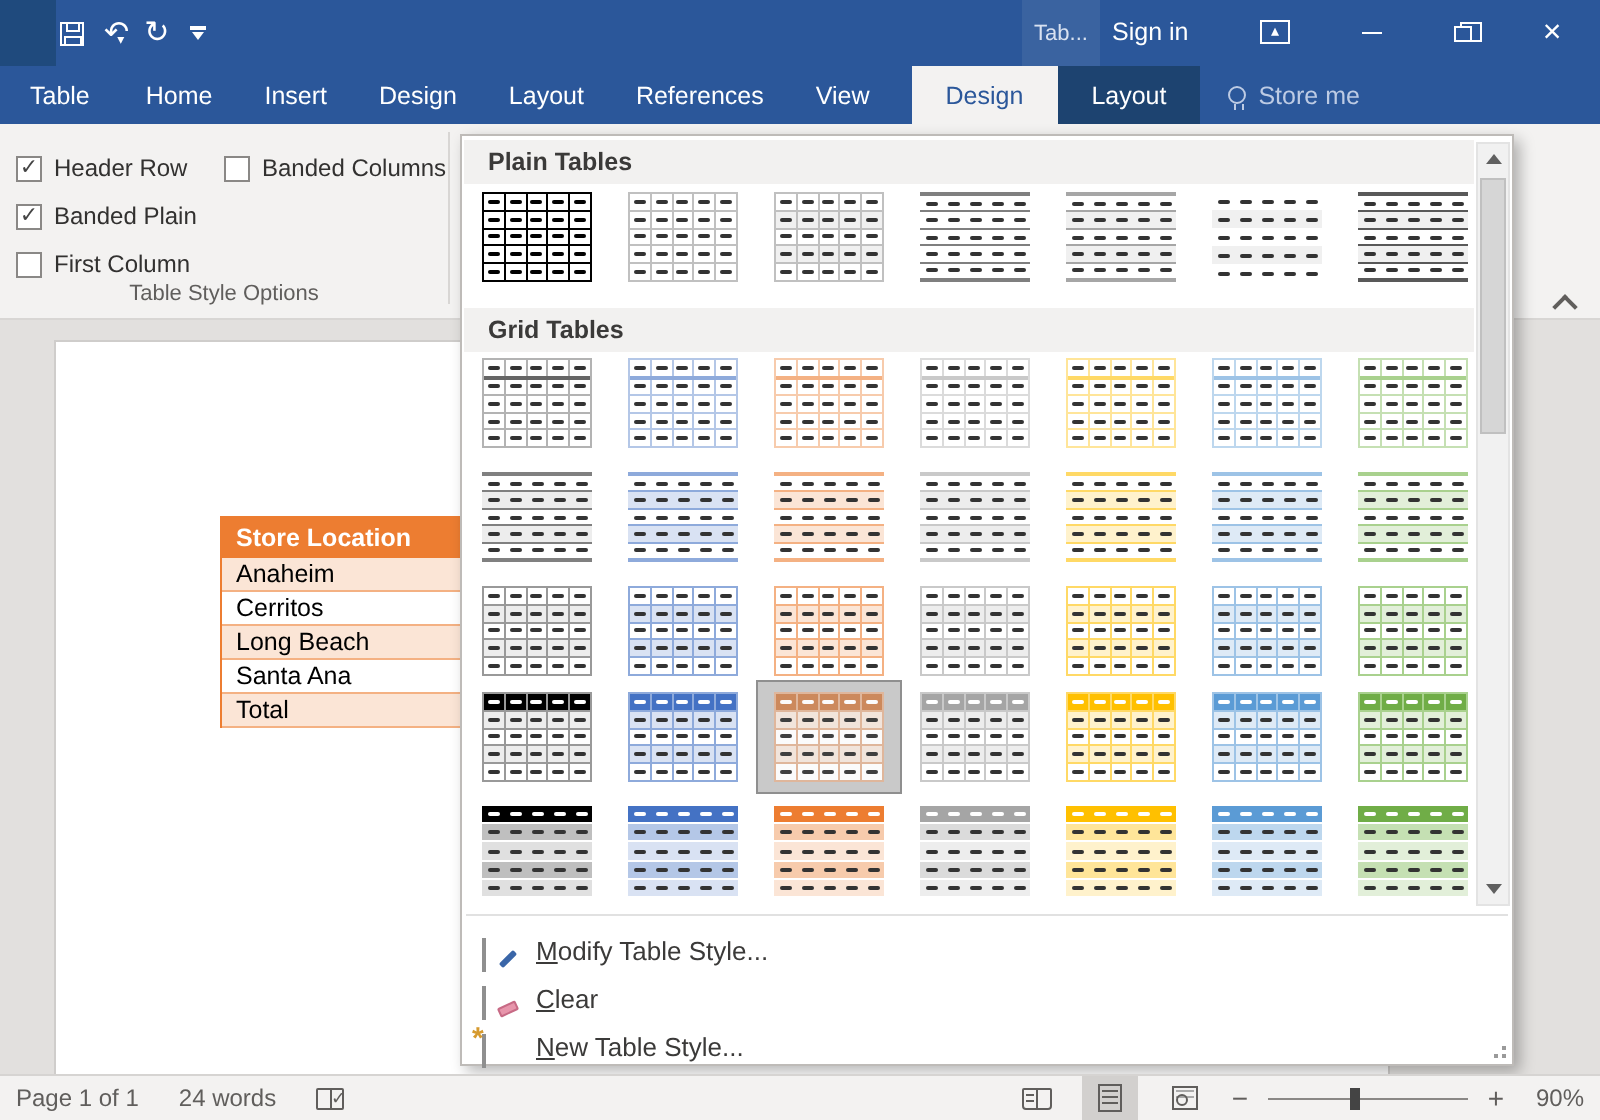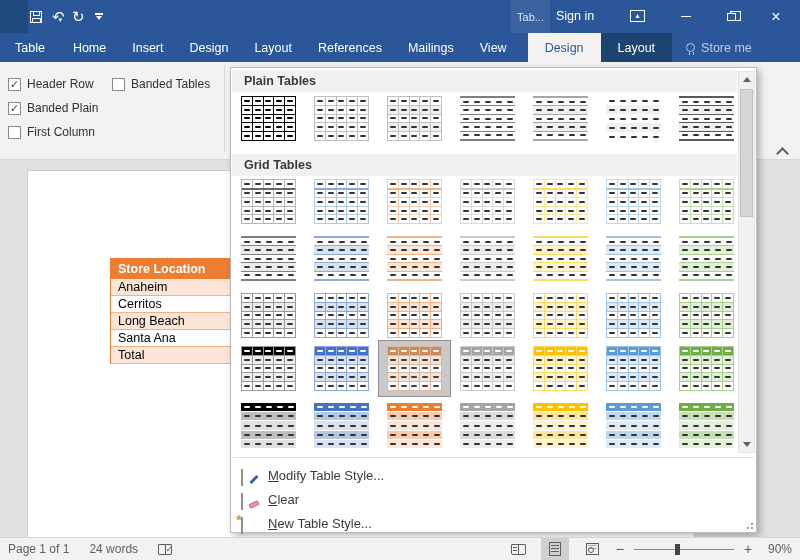--- a/index.html
+++ b/index.html
@@ -145,21 +145,20 @@
   <div class="winbtn btn-close">×</div>
 </div>
 
 <div class="tabrow">
     <span class="rtab first">Table</span>
     <span class="rtab">Home</span>
     <span class="rtab">Insert</span>
     <span class="rtab">Design</span>
     <span class="rtab">Layout</span>
     <span class="rtab">References</span>
-    <span class="rtab">Mailings</span>
     <span class="rtab">View</span>
     <span class="rtab ctx-design">Design</span>
     <span class="rtab ctx-layout">Layout</span>
     <span class="tellme">
       <span class="bulb"></span>
       <span>Store me</span>
     </span>
   </div>
 <div class="share-ic">
     <div class="head"></div>
@@ -176,23 +175,24 @@
       <label class="cb-item">
         <span class="cbox">✓</span>
         <span>Banded Plain</span>
       </label>
       <label class="cb-item">
         <span class="cbox"></span>
         <span>First Column</span>
       </label>
       <label class="cb-item">
         <span class="cbox"></span>
-        <span>Banded Tables</span>
+        <span>Banded Columns</span>
       </label>
     </div>
+  <div class="group-label">Table Style Options</div>
   <div class="group-sep"></div>
   <div class="collapse-chev"></div>
 </div>
 
 <div class="docarea">
   <div class="page"></div>
   <div class="doc-table">
     <div class="doc-th">Store Location</div>
     <div id="doc-rows">
         <div class="doc-td banded">Anaheim</div>

